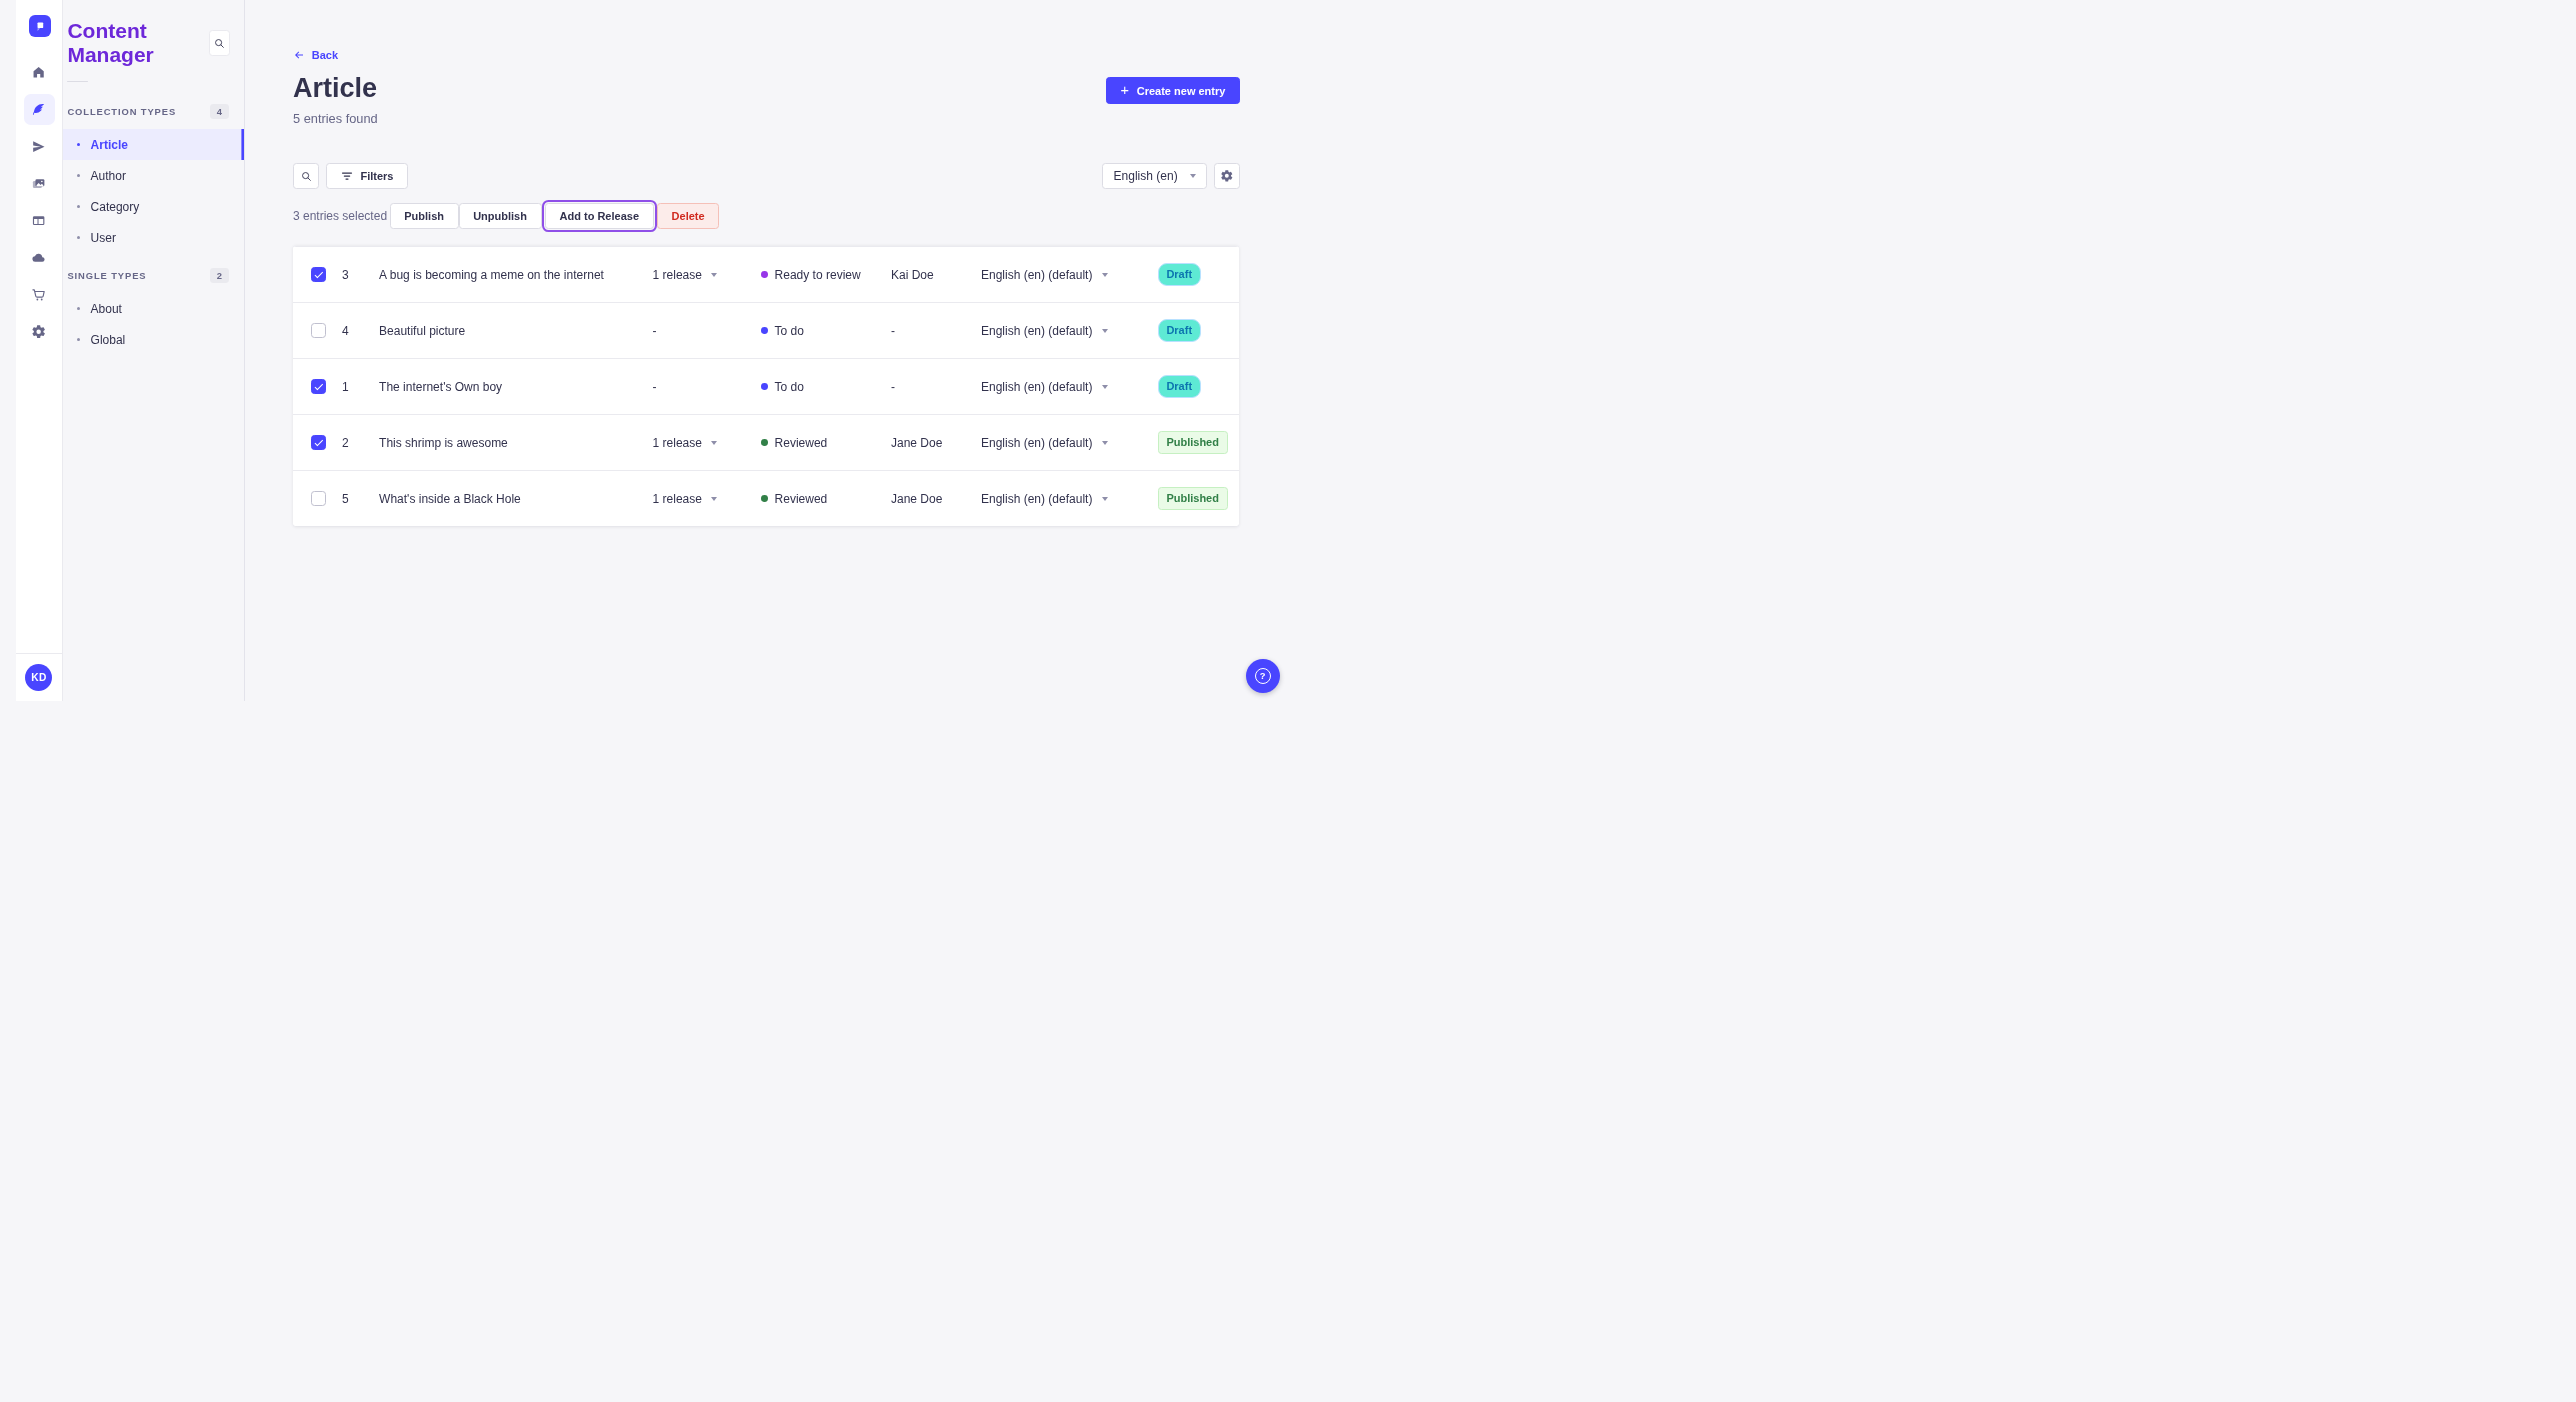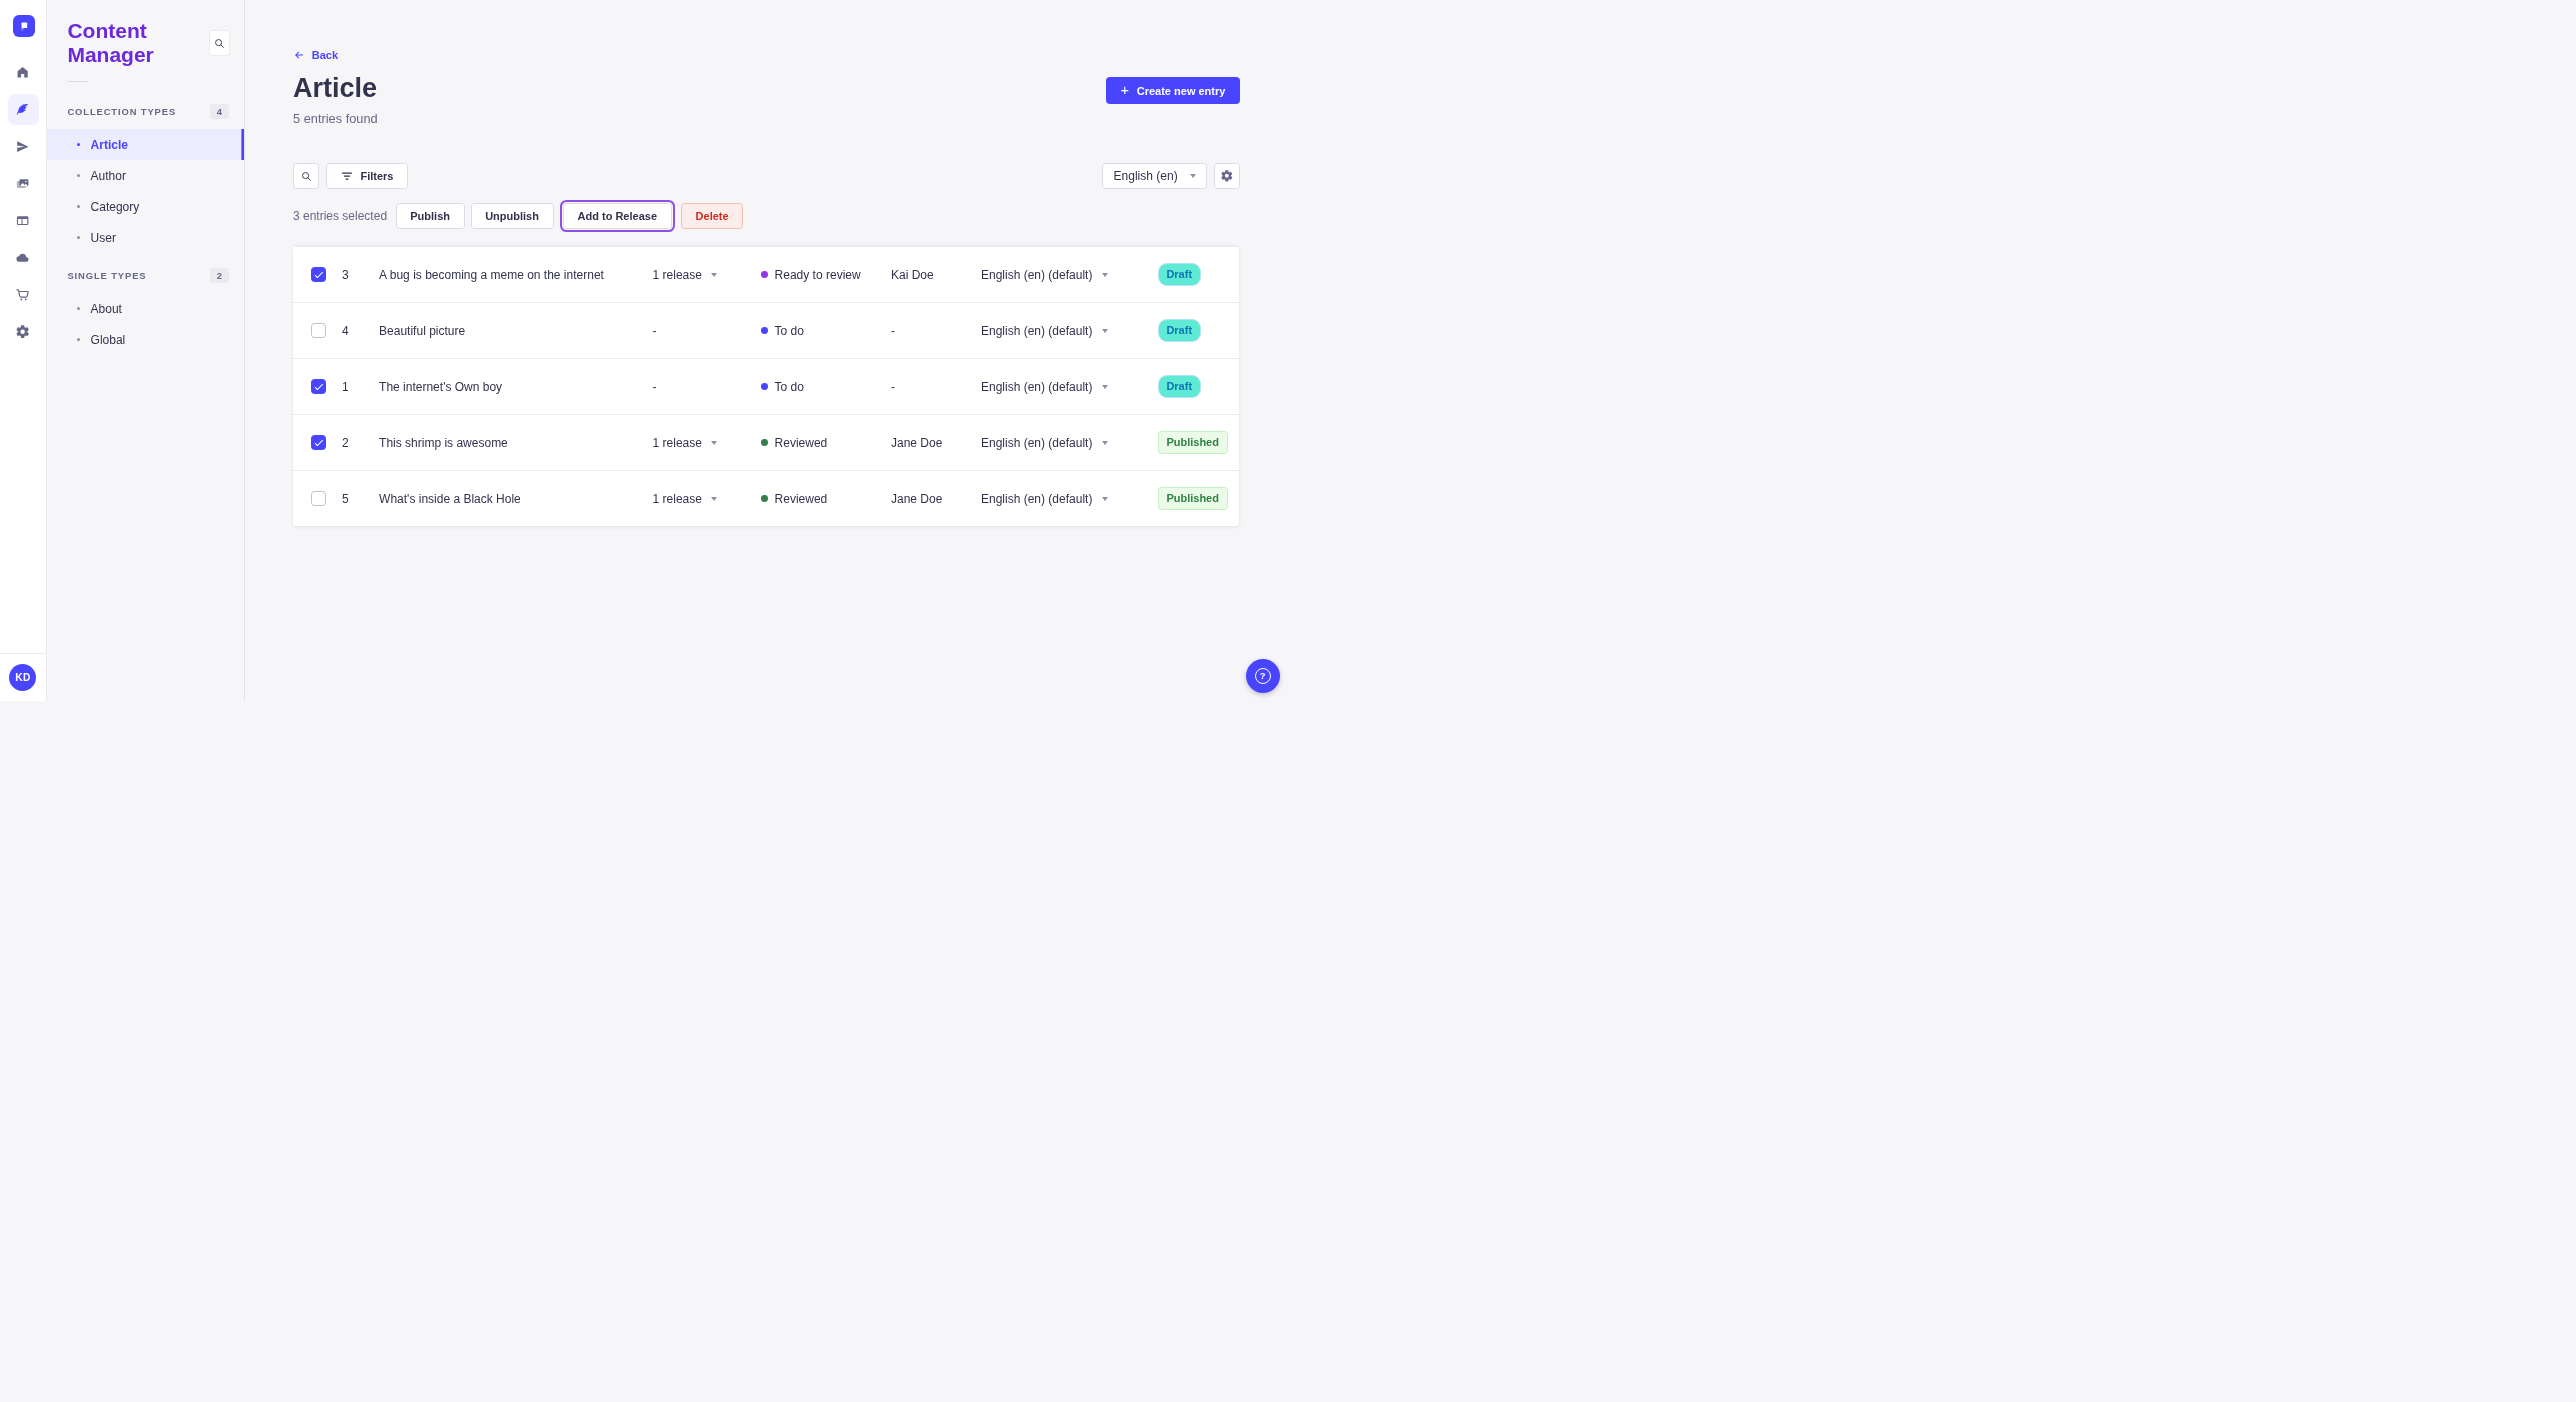--- a/index.html
+++ b/index.html
@@ -8,21 +8,21 @@
     font-family:"Liberation Sans", sans-serif;
     background:#f6f6f9;
     color:#32324d;
     overflow:hidden;
     position:relative;
   }
   svg { display:block; }
 
   
   .rail {
-    position:absolute; left:0; top:0; bottom:0; width:47px;
+    position:absolute; left:16px; top:0; bottom:0; width:47px;
     background:#ffffff; border-right:0.9px solid #eaeaef; z-index:3;
   }
   .rail-logo {
     position:absolute; left:12.8px; top:14.5px; width:22px; height:22px;
     border-radius:6px; background:#4945ff; display:flex; align-items:center; justify-content:center;
     cursor:pointer;
   }
   .rail-nav { position:absolute; top:54px; left:0; right:0; list-style:none; }
   .rail-item { height:37px; display:flex; align-items:center; justify-content:center; cursor:pointer; }
   .rail-pill { width:31px; height:31px; border-radius:6.8px; display:flex; align-items:center; justify-content:center; }
@@ -96,21 +96,21 @@
   }
   .toolbar-spacer { flex:1; }
   .locale-select {
     height:26.4px; background:#fff; border:0.9px solid #dcdce4; border-radius:3.4px;
     display:flex; align-items:center; gap:12px; padding:0 10.2px;
     font-size:12px; color:#32324d; cursor:pointer;
   }
   .gear-btn { margin-left:6.8px; }
   .gear-btn svg { fill:#666687; }
 
-  .selection-bar { position:absolute; left:49px; top:175px; display:flex; align-items:center; gap:6px; height:26.4px;justify-content:flex-end; }
+  .selection-bar { position:absolute; left:49px; top:175px; display:flex; align-items:center; gap:0; height:26.4px;justify-content:flex-end; }
   .selection-summary { font-size:12px; color:#666687; margin-right:2.6px; }
   .action-btn {
     height:26.4px; background:#fff; border:0.9px solid #dcdce4; border-radius:3.4px;
     padding:0 13.6px; font-size:11px; font-weight:600; color:#32324d; cursor:pointer;
     display:flex; align-items:center; font-family:"Liberation Sans", sans-serif;
   }
   .add-release-btn { outline:2.6px solid #8f4fe8; outline-offset:1.7px; margin:0 3.4px; }
   .delete-btn { background:#fcecea; border-color:#f5c0b8; color:#d02b20; }
 
   

